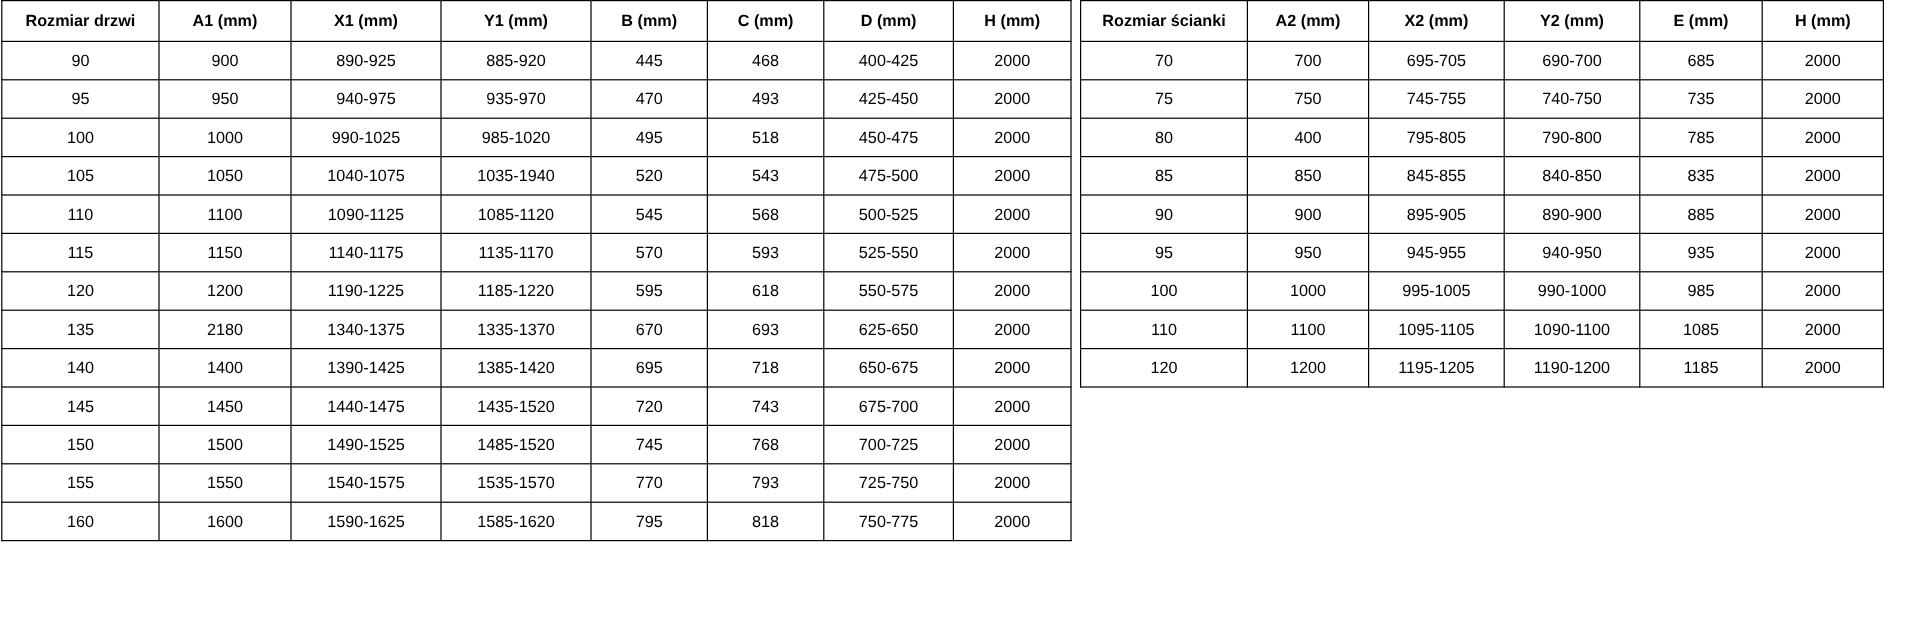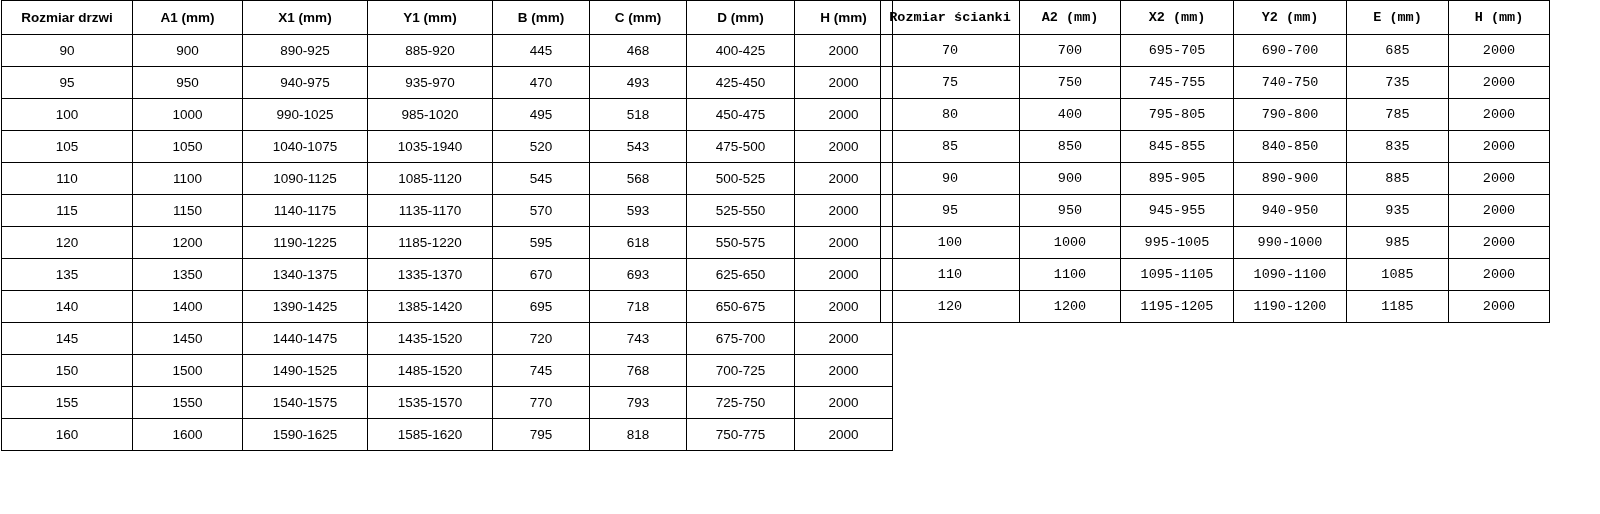--- a/index.html
+++ b/index.html
@@ -17,21 +17,21 @@
   .page {
     position: relative;
     width: 1600px;
     height: 504px;
   }
   .table-wrap {
     position: absolute;
     top: 0;
   }
   #doors-wrap { left: 1px; }
-  #walls-wrap { left: 880px; font-family: Liberation Mono, monospace; }
+  #walls-wrap { left: 900px; }
 
   table {
     border-collapse: collapse;
     table-layout: fixed;
   }
   th, td {
     border: 1px solid #000000;
     text-align: center;
     vertical-align: middle;
     font-size: 13.5px;
@@ -163,21 +163,21 @@
             <td>1200</td>
             <td>1190-1225</td>
             <td>1185-1220</td>
             <td>595</td>
             <td>618</td>
             <td>550-575</td>
             <td>2000</td>
           </tr>
           <tr>
             <td>135</td>
-            <td>1350</td>
+            <td>2180</td>
             <td>1340-1375</td>
             <td>1335-1370</td>
             <td>670</td>
             <td>693</td>
             <td>625-650</td>
             <td>2000</td>
           </tr>
           <tr>
             <td>140</td>
             <td>1400</td>

